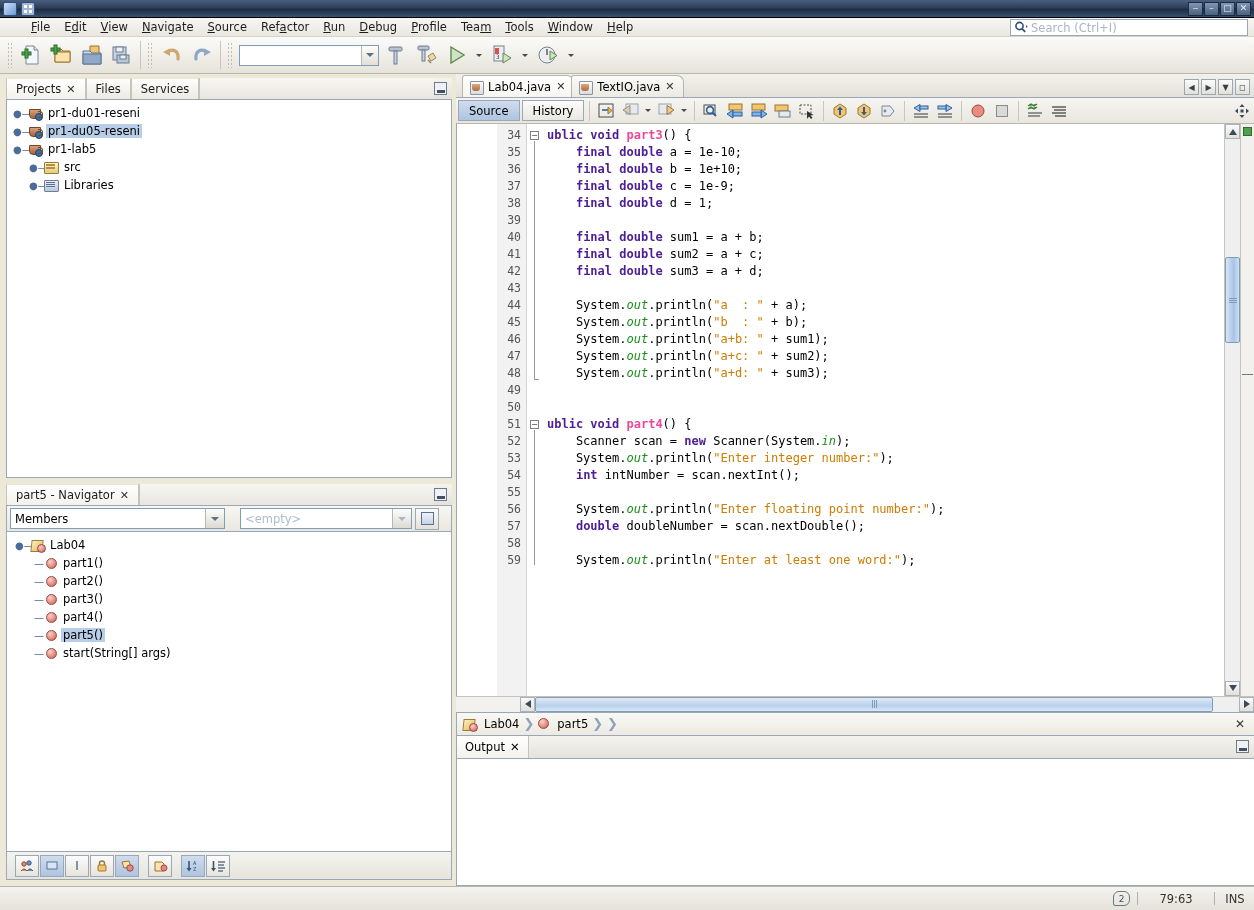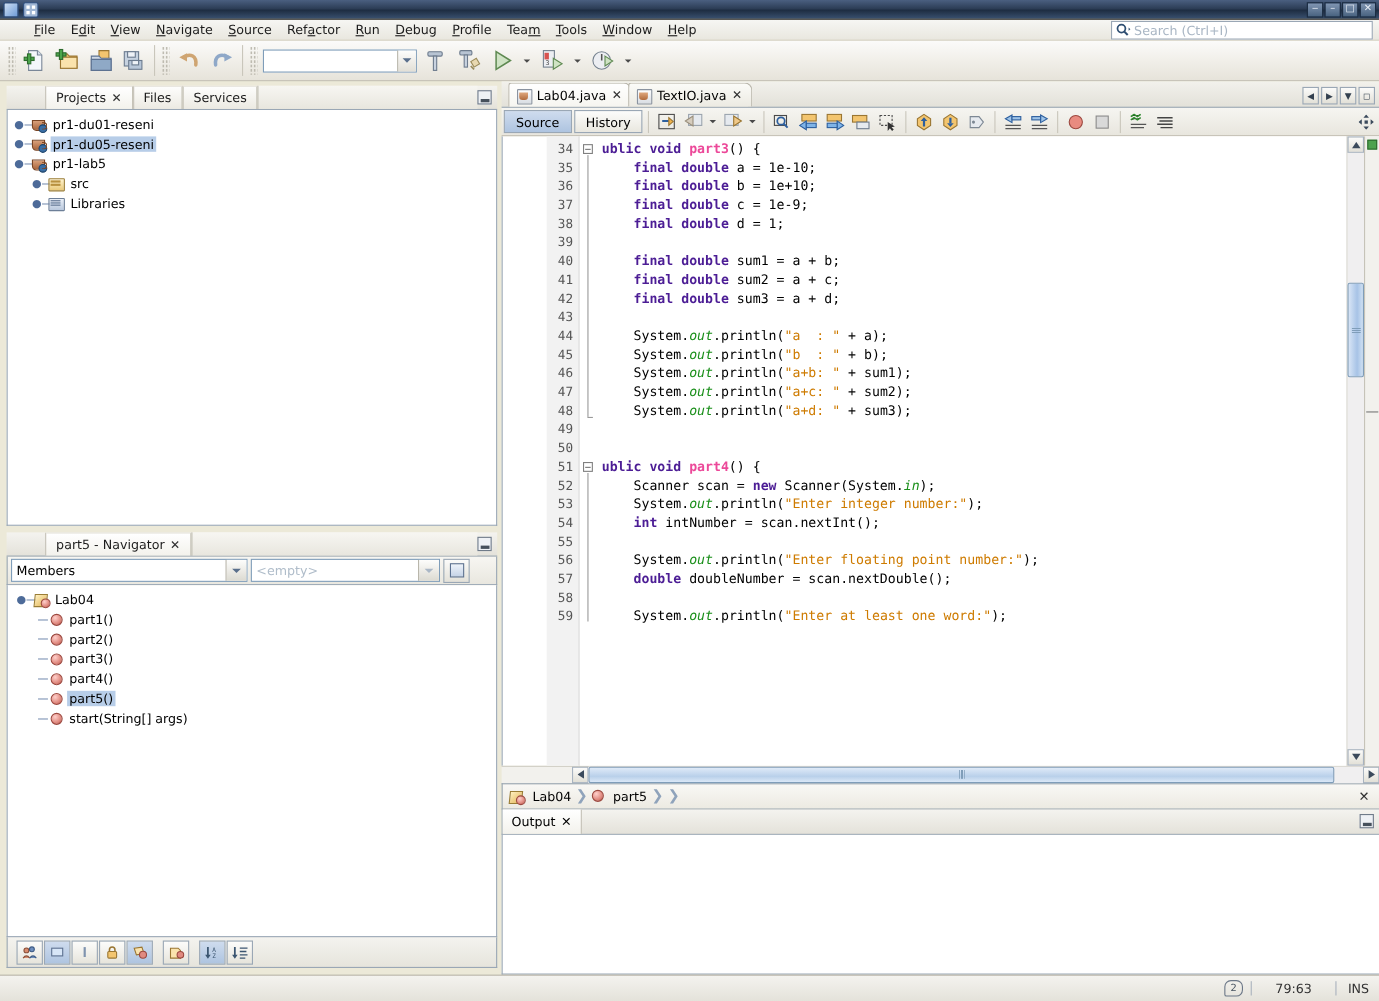--- a/index.html
+++ b/index.html
@@ -117,21 +117,21 @@
     position: relative;
   }
   .wtab {
     height: 21px; padding: 0 9px;
     display: flex; align-items: center; gap: 5px;
     font-size: 11.5px; color: #1c1c1c;
     background: linear-gradient(to bottom,#fdfdfc,#eceae2);
     border-left: 1px solid #c6c3b8; border-right: 1px solid #c6c3b8;
     border-top: 1px solid #e8e6de;
   }
-  .wtab.active { background: linear-gradient(to bottom,#ffffff,#f3f2ec); font-weight: normal; margin-left: 35px; }
+  .wtab.active { background: linear-gradient(to bottom,#ffffff,#f3f2ec); font-weight: normal; }
   .wtab .x { font-size: 11px; font-weight: bold; color: #333; }
   .winbar .filler { flex: 1 1 auto; height: 21px; background: linear-gradient(to bottom,#f7f6f2,#e8e6de); border-left:1px solid #c6c3b8;}
   .minbtn {
     width: 13px;height:13px;margin-right:5px;margin-bottom:4px;
     border:1px solid #6f7b89; background:#eef1f5;
     display:flex;align-items:flex-end;justify-content:center;
   }
   .minbtn i { display:block;width:8px;height:3px;background:#46505c;margin-bottom:1px;}
 
   
@@ -531,21 +531,21 @@
             </div>
         </div>
 
         <div class="nav-toolbar">
           <div class="nav-combo" style="width:215px;">
             <span>Members</span>
             <span class="arrow">
                 <i class="caret-d"></i>
               </span>
           </div>
-          <div class="nav-combo empty" style="width:172px;">
+          <div class="nav-combo empty" style="width:172px;margin-left:12px;">
             <span>&lt;empty&gt;</span>
             <span class="arrow">
                 <i class="caret-d" style="border-top-color:#aab7c6"></i>
               </span>
           </div>
           <div class="nav-icobtn">
               <span class="memb-ico"></span>
             </div>
         </div>
 

